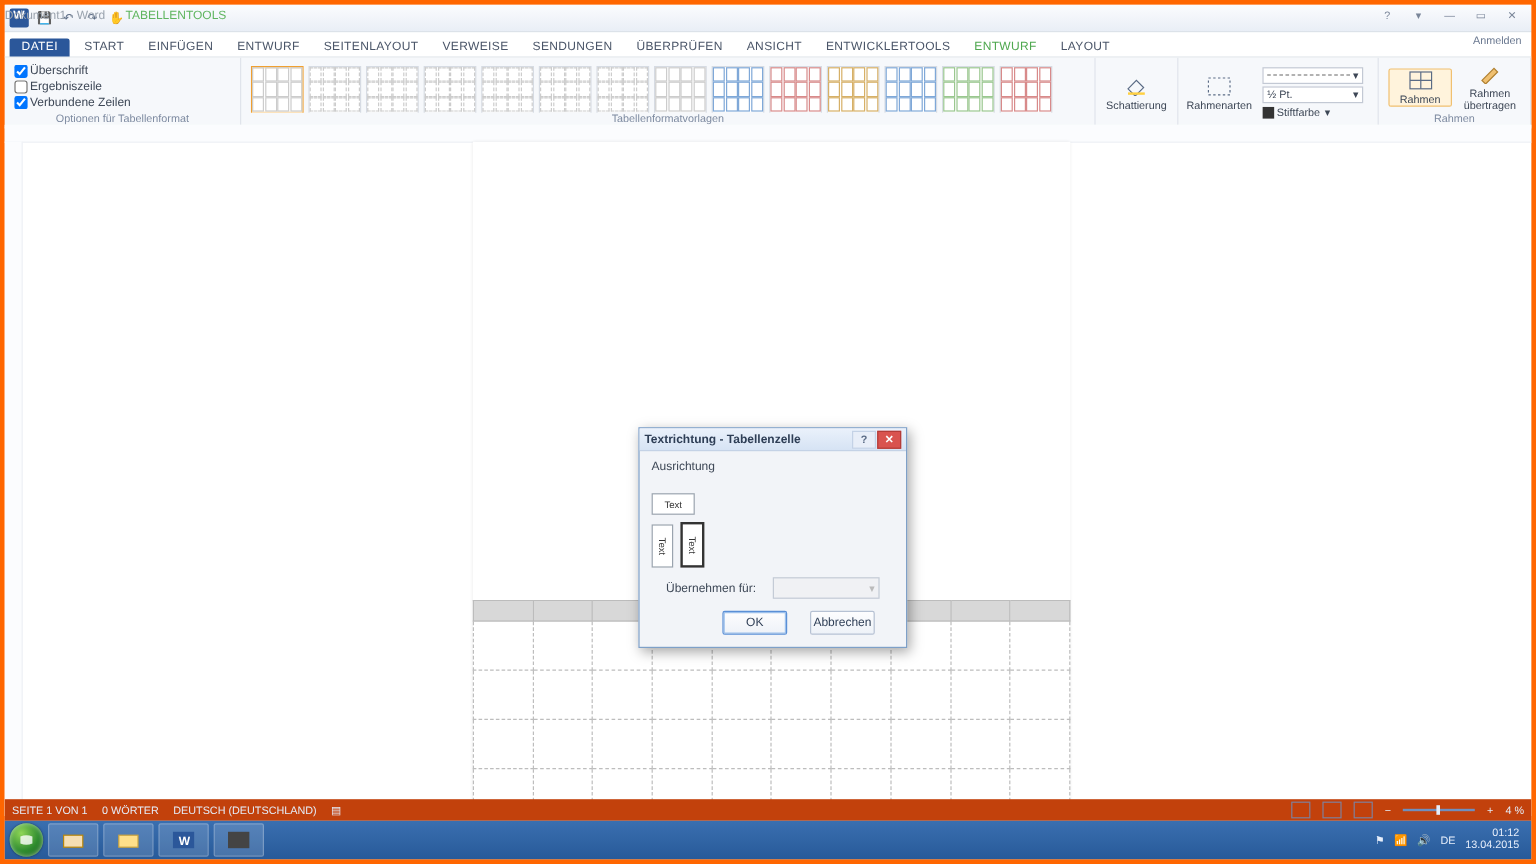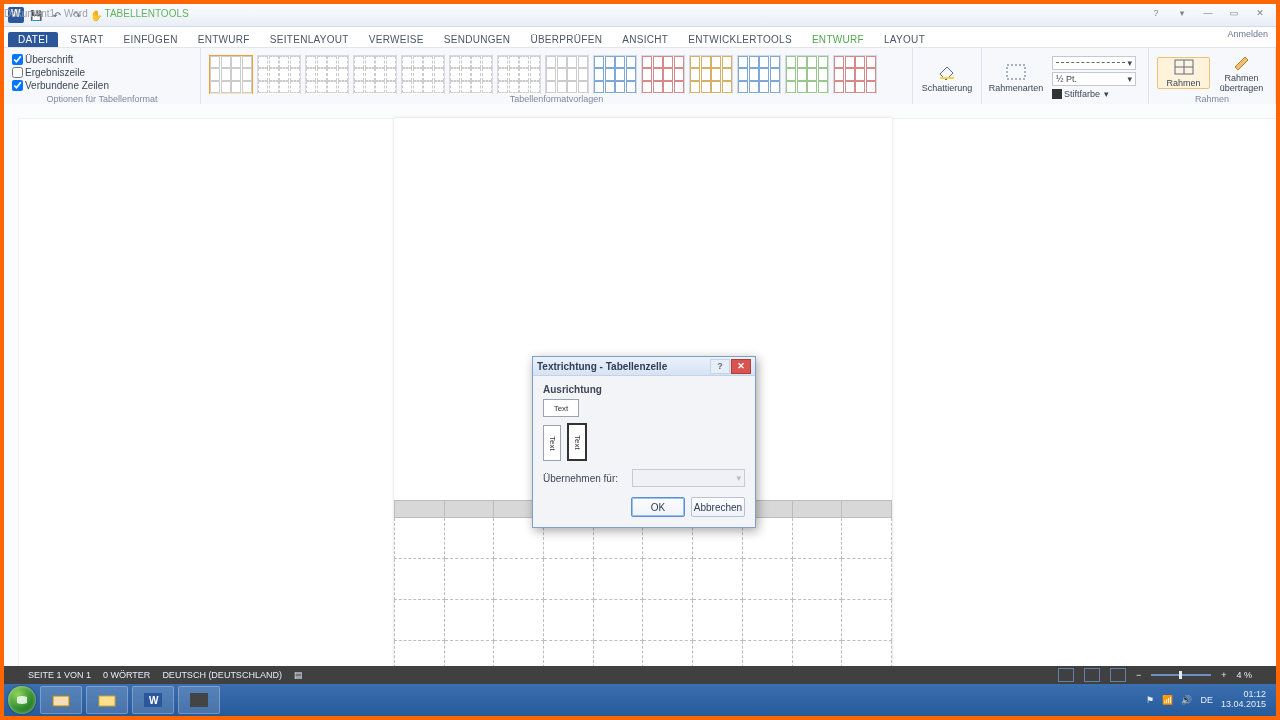--- a/index.html
+++ b/index.html
@@ -50,34 +50,34 @@
 .doc-table td{border:1px dashed #bdbdbd;height:40px;padding:0}
 .doc-table .hdrrow td{background:#d8d8d8;height:16px;border:1px solid #bcbcbc}
 .anchor{position:absolute;left:382px;top:389px;font-size:11px;color:#9aa3ae}
 .dialog{position:absolute;left:528px;top:252px;width:222px;background:#f2f4f8;border:1px solid #7ea0c8;box-shadow:2px 3px 10px rgba(0,0,0,.35)}
 .dlg-title{height:18px;background:linear-gradient(#eaf1fb,#d6e3f4);border-bottom:1px solid #c4d2e6;display:flex;align-items:center;padding:0 4px;font-size:10px;color:#2e3e56;font-weight:600}
 .dlg-ctl{margin-left:auto;display:flex;gap:1px}
 .dlg-x{width:18px;height:13px;background:#d9534f;color:#fff;display:flex;align-items:center;justify-content:center;font-size:9px;border:1px solid #b33c38}
 .dlg-h{width:18px;height:13px;background:#e8eef8;border:1px solid #c4d2e6;display:flex;align-items:center;justify-content:center;font-size:9px;color:#5a6b85}
 .dlg-body{padding:8px 10px 6px;display:flex;gap:14px}
 .fieldset{position:relative}
-.fs-label{font-size:10px;color:#3d4756;font-weight:700;margin-bottom:4px}
+.fs-label{font-size:10px;color:#3d4756;font-weight:400;margin-bottom:16px}
 .orient-row{display:flex;gap:6px;align-items:flex-end}
 .orient-h{width:34px;height:16px;border:1px solid #9aa3ae;background:#fff;display:flex;align-items:center;justify-content:center;font-size:8px}
 .orient-v1,.orient-v2{width:16px;height:34px;border:1px solid #9aa3ae;background:#fff;display:flex;align-items:center;justify-content:center;font-size:8px;writing-mode:vertical-rl}
 .orient-v2{border:2px solid #333}
 .preview{width:66px;height:66px;border:1px solid #9aa3ae;background:#fff;display:flex;gap:4px;padding:3px}
 .pv-col{flex:1;border:1px solid #777;writing-mode:vertical-rl;font-size:7px;color:#666;display:flex;align-items:center;justify-content:center;overflow:hidden;line-height:1.05}
-.dlg-row2{padding:2px 10px 6px;display:flex;align-items:center;gap:14px;font-size:10px;color:#3d4756}
+.dlg-row2{padding:2px 22px 6px;display:flex;align-items:center;gap:14px;font-size:10px;color:#3d4756}
 .dlg-combo{flex:1;height:16px;border:1px solid #c4cbd6;background:#fff;color:#888;padding:0 3px;font-size:9px;display:flex;align-items:center;justify-content:space-between}
 .dlg-combo.dis{background:#f0f1f4;color:#bbb}
-.dlg-btns{padding:4px 10px 10px;display:flex;justify-content:flex-end;gap:6px}
+.dlg-btns{padding:4px 26px 10px;display:flex;justify-content:flex-end;gap:19px}
 .dlg-btn{min-width:52px;height:18px;border:1px solid #b6c1d3;border-radius:2px;background:linear-gradient(#fdfdfe,#eef2f8);font-size:10px;color:#2e3e56;display:flex;align-items:center;justify-content:center}
 .dlg-btn.primary{border-color:#5a8fd6;box-shadow:0 0 0 1px #9cc0ec inset}
-.statusbar{position:absolute;left:0;right:0;bottom:32px;height:18px;background:#404040;color:#e4ecf8;font-size:9px;display:flex;align-items:center;padding:0 24px;gap:12px}
+.statusbar{position:absolute;left:0;right:0;bottom:32px;height:18px;background:#c2410c;color:#e4ecf8;font-size:9px;display:flex;align-items:center;padding:0 6px;gap:12px}
 .sb-right{margin-left:auto;display:flex;align-items:center;gap:10px}
 .sb-ico{width:14px;height:12px;border:1px solid #6f8fbe;opacity:.8}
 .zoom-track{width:60px;height:2px;background:#6f8fbe;position:relative}
 .zoom-thumb{position:absolute;top:-3px;left:28px;width:3px;height:8px;background:#e4ecf8}
 .taskbar{position:absolute;left:0;right:0;bottom:0;height:32px;background:linear-gradient(#3a6fb0,#275a99);display:flex;align-items:center;padding:0 4px;gap:4px}
 .startorb{width:28px;height:28px;border-radius:50%;background:radial-gradient(circle at 35% 30%,#8fd657,#2e8b2e 55%,#195a19);box-shadow:inset 0 0 4px rgba(255,255,255,.6),0 0 2px rgba(0,0,0,.5);display:flex;align-items:center;justify-content:center}
 .tbtn{width:40px;height:26px;background:rgba(255,255,255,.15);border:1px solid rgba(255,255,255,.25);border-radius:2px;display:flex;align-items:center;justify-content:center}
 .tray{margin-left:auto;color:#e6eefb;font-size:9px;display:flex;align-items:center;gap:8px;padding-right:6px}
 svg{display:block}
 </style>

